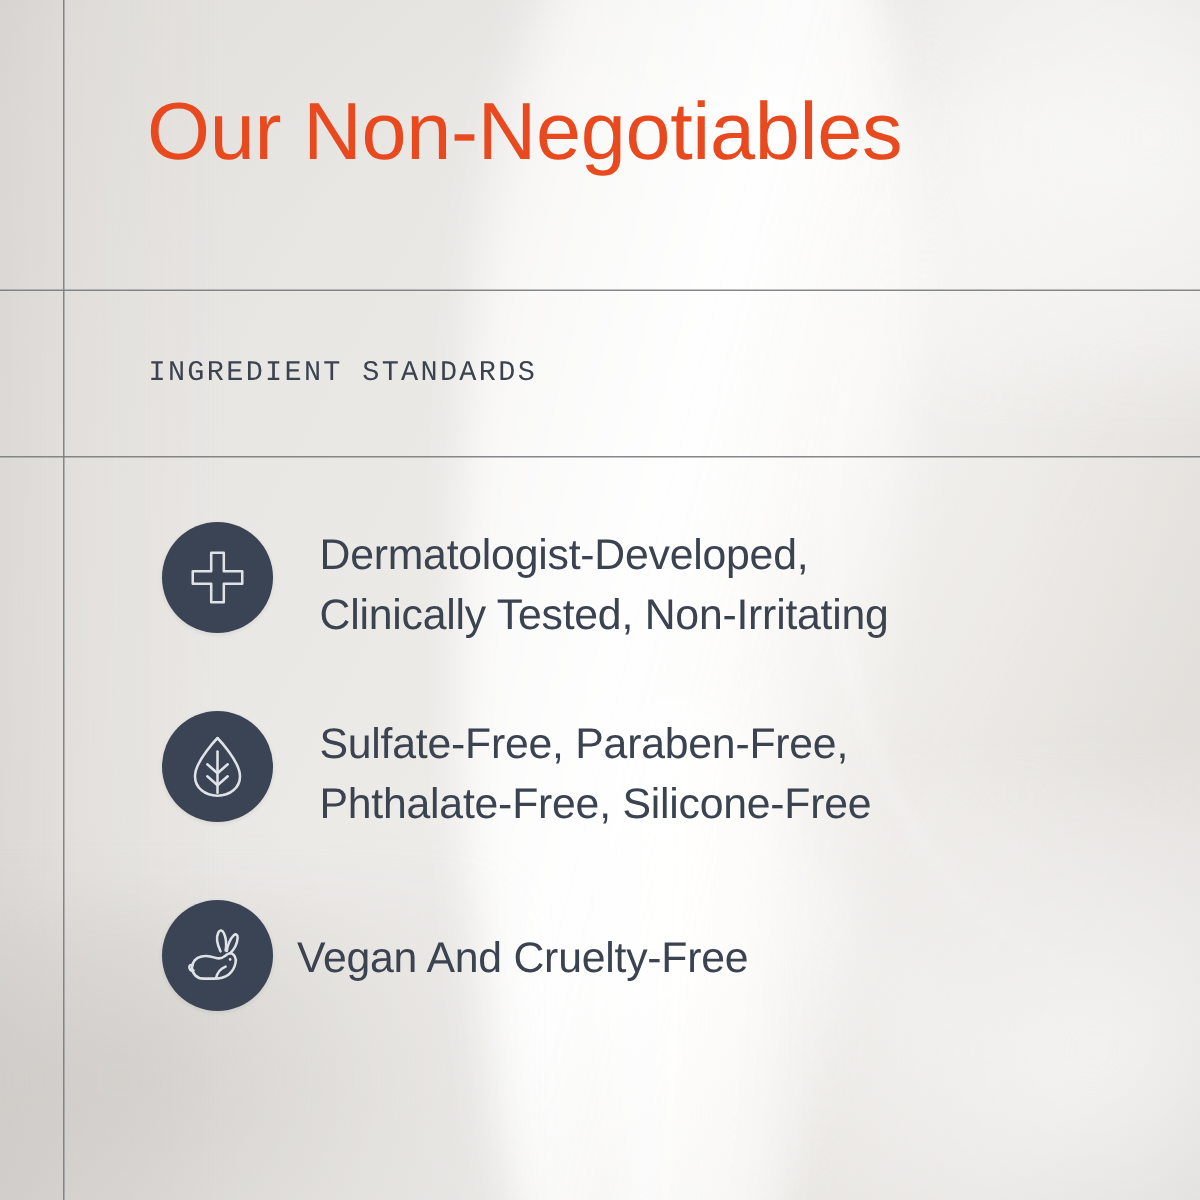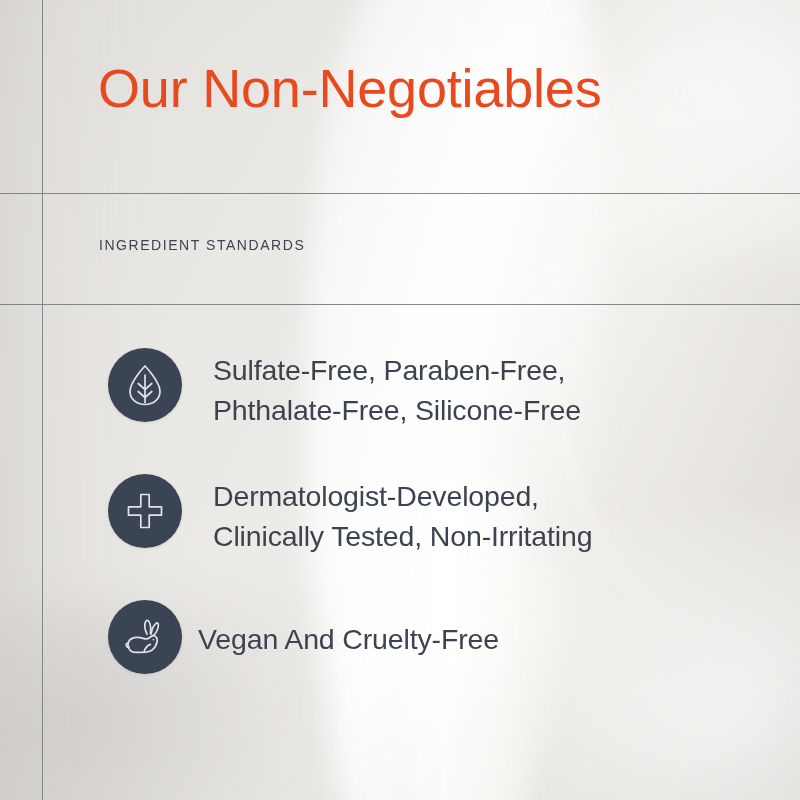--- a/index.html
+++ b/index.html
@@ -203,25 +203,26 @@
     font-weight: 300;
     letter-spacing: -0.2px;
     color: #e8491e;
     white-space: nowrap;
   }
 
   .eyebrow {
     position: absolute;
     left: 99px;
     top: 237px;
-    font-size: 14px;
+    font-size: 19px;
     font-weight: 400;
     letter-spacing: 1.55px;
     color: #3b4351;
     white-space: nowrap;
+    font-family: Liberation Mono, monospace;
   }
 
   .claims {
     position: absolute;
     left: 108px;
     top: 348px;
     width: 660px;
   }
 
   .claim {
@@ -302,48 +303,48 @@
 
   <div class="headline">Our Non-Negotiables</div>
 
   <div class="eyebrow">INGREDIENT STANDARDS</div>
 
   <div class="claims">
 
     <div class="claim">
       <div class="claim-badge">
         <span>
+          <svg width="40" height="40" viewBox="0 0 40 40" fill="none" stroke="#dfe3e8" stroke-width="1.7" stroke-linecap="round" stroke-linejoin="round">
+            <path d="M15.8 3.5 H24.2 V15.8 H36.5 V24.2 H24.2 V36.5 H15.8 V24.2 H3.5 V15.8 H15.8 Z"></path>
+          </svg>
+        </span>
+      </div>
+      <div class="claim-text">
+        <span>Dermatologist-Developed,</span><br>
+        <span>Clinically Tested, Non-Irritating</span>
+      </div>
+    </div>
+
+    <div class="claim">
+      <div class="claim-badge">
+        <span>
           <svg width="40" height="44" viewBox="0 0 40 44" fill="none" stroke="#dfe3e8" stroke-width="1.7" stroke-linecap="round" stroke-linejoin="round">
             <path d="M20 3 C20 3 5 18.5 5 28.5 C5 36.2 11.7 41.5 20 41.5 C28.3 41.5 35 36.2 35 28.5 C35 18.5 20 3 20 3 Z"></path>
             <line x1="20" y1="12" x2="20" y2="39.5"></line>
             <path d="M13.2 20.5 L20 26.5 L26.8 20.5"></path>
             <path d="M13.2 28.5 L20 34.5 L26.8 28.5"></path>
           </svg>
         </span>
       </div>
       <div class="claim-text">
         <span>Sulfate-Free, Paraben-Free,</span><br>
         <span>Phthalate-Free, Silicone-Free</span>
       </div>
     </div>
 
-    <div class="claim">
-      <div class="claim-badge">
-        <span>
-          <svg width="40" height="40" viewBox="0 0 40 40" fill="none" stroke="#dfe3e8" stroke-width="1.7" stroke-linecap="round" stroke-linejoin="round">
-            <path d="M15.8 3.5 H24.2 V15.8 H36.5 V24.2 H24.2 V36.5 H15.8 V24.2 H3.5 V15.8 H15.8 Z"></path>
-          </svg>
-        </span>
-      </div>
-      <div class="claim-text">
-        <span>Dermatologist-Developed,</span><br>
-        <span>Clinically Tested, Non-Irritating</span>
-      </div>
-    </div>
-
     <div class="claim single">
       <div class="claim-badge">
         <span>
           <svg width="44" height="40" viewBox="0 0 44 40" fill="none" stroke="#dfe3e8" stroke-width="1.7" stroke-linecap="round" stroke-linejoin="round">
 
             <path d="M24.0 17.2 C22.0 13.0 21.0 7.8 22.6 4.6 C23.6 2.6 25.3 3.1 26.2 5.0 C27.6 8.0 28.0 13.2 27.4 16.6"></path>
             <path d="M28.2 17.0 C28.6 13.2 30.6 8.6 32.8 6.6 C34.3 5.2 35.6 6.2 35.4 8.5 C35.1 12.2 32.6 16.4 30.4 18.6"></path>
 
             <path d="M30.9 18.3 C33.4 19.6 34.6 22.2 34.0 25.0 C33.4 28.0 31.6 31.0 29.3 32.8
                      C27.0 34.6 23.4 35.4 19.0 35.4 L12.6 35.4

